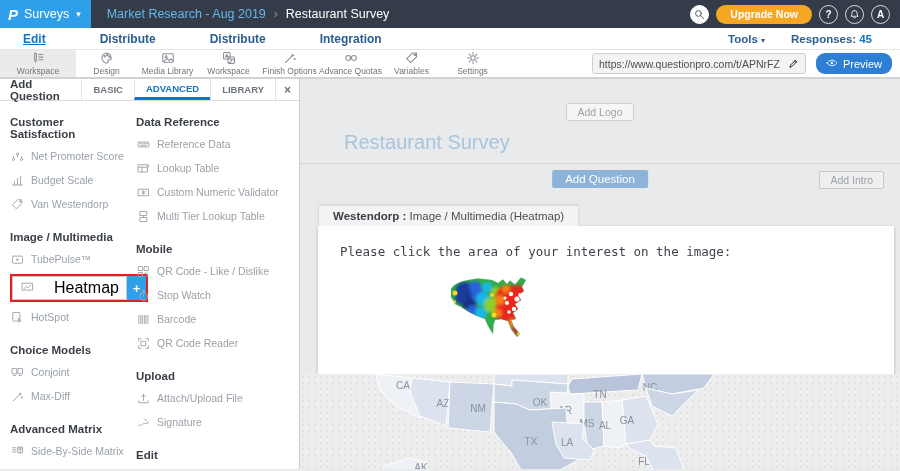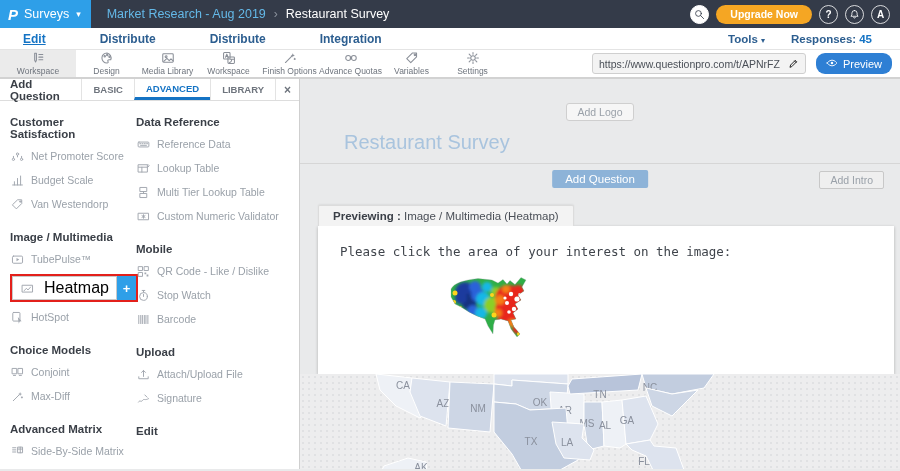--- a/index.html
+++ b/index.html
@@ -62,21 +62,21 @@
   .panel-close{width:24px;display:flex;align-items:center;justify-content:center;color:#6e747d;
                border-left:1px solid #e3e3e3;font-size:12px;font-weight:bold;}
   .panel-body{flex:1;display:flex;overflow:hidden;}
   .pcol{padding:0 0 0 10px;}
   .pcol1{width:124px;}
   .pcol2{flex:1;padding-left:12px;}
   .sec-title{font-size:11.5px;font-weight:bold;color:#3a3f47;margin:15px 0 4px;}
   .qitem{display:flex;align-items:center;gap:7px;padding:5px 0;color:#9aa1a9;font-size:10.5px;white-space:nowrap;}
   .qi{width:14px;height:14px;display:flex;align-items:center;justify-content:center;color:#a2a8b0;flex:none;}
   .hl-wrap{display:inline-flex;align-items:stretch;border:2px solid #e3201b;margin:3px 0;}
-  .hl-box{border:1px solid #c9c9c9;display:flex;align-items:center;gap:10px;padding:2px 7px;background:#fff;}
+  .hl-box{border:1px solid #c9c9c9;display:flex;gap:20px;padding:2px 7px;background:#fff;}
   .hl-plus{width:19px;background:#2e9fe8;color:#fff;display:flex;align-items:center;justify-content:center;
            font-size:13px;font-weight:bold;}
 
   
   .main{flex:1;display:flex;flex-direction:column;background:#e9eaeb;overflow:hidden;}
   .add-logo{align-self:center;margin-top:24px;background:#f6f6f6;border:1px solid #cfcfcf;border-radius:3px;
             color:#9aa1a9;font-size:10.5px;padding:2px 11px;font-family:inherit;}
   .survey-title{font-size:20px;color:#a9c4de;margin:10px 0 9px 44px;font-weight:normal;}
   .main-divider{border:none;border-top:1px solid #d6d6d6;margin:0;}
   .btn-row{position:relative;height:21px;margin-top:6px;}
@@ -366,35 +366,35 @@
                   <rect x="1.8" y="3.4" width="11" height="9"></rect>
                   <path d="M1.8 6.4h11M6 6.4v6"></path>
                   <path d="M13.4 3l1.6 1.6-1.6 1.6"></path>
                 </svg>
               </span>
               <span>Lookup Table</span>
             </div>
             <div class="qitem">
               <span class="qi">
                 <svg width="13" height="13" viewBox="0 0 16 16" fill="none" stroke="currentColor" stroke-width="1.2" stroke-linecap="round" stroke-linejoin="round">
+                  <rect x="1.8" y="4" width="12.4" height="8"></rect>
+                  <path d="M8 5.8v4.4M6.1 6.9l3.8 2.2M9.9 6.9l-3.8 2.2"></path>
+                </svg>
+              </span>
+              <span>Custom Numeric Validator</span>
+            </div>
+            <div class="qitem">
+              <span class="qi">
+                <svg width="13" height="13" viewBox="0 0 16 16" fill="none" stroke="currentColor" stroke-width="1.2" stroke-linecap="round" stroke-linejoin="round">
                   <rect x="4" y="1.8" width="8" height="5"></rect>
                   <rect x="4" y="9.2" width="8" height="5"></rect>
                   <path d="M8 6.8v2.4"></path>
                 </svg>
               </span>
               <span>Multi Tier Lookup Table</span>
-            </div>
-            <div class="qitem">
-              <span class="qi">
-                <svg width="13" height="13" viewBox="0 0 16 16" fill="none" stroke="currentColor" stroke-width="1.2" stroke-linecap="round" stroke-linejoin="round">
-                  <rect x="1.8" y="4" width="12.4" height="8"></rect>
-                  <path d="M8 5.8v4.4M6.1 6.9l3.8 2.2M9.9 6.9l-3.8 2.2"></path>
-                </svg>
-              </span>
-              <span>Custom Numeric Validator</span>
             </div>
             <div class="sec-title">Mobile</div>
             <div class="qitem">
               <span class="qi">
                 <svg width="13" height="13" viewBox="0 0 16 16" fill="none" stroke="currentColor" stroke-width="1.2" stroke-linecap="round" stroke-linejoin="round">
                   <rect x="2" y="2" width="4.8" height="4.8"></rect>
                   <rect x="9.2" y="2" width="4.8" height="4.8"></rect>
                   <rect x="2" y="9.2" width="4.8" height="4.8"></rect>
                   <path d="M9.2 9.2h2.2v2.2H9.2zM11.8 11.8H14V14h-2.2z" fill="currentColor" stroke="none"></path>
                 </svg>
@@ -410,20 +410,29 @@
               </span>
               <span>Stop Watch</span>
             </div>
             <div class="qitem">
               <span class="qi">
                 <svg width="13" height="13" viewBox="0 0 16 16" fill="none" stroke="currentColor" stroke-width="1.2" stroke-linecap="round" stroke-linejoin="round">
                   <path d="M2.2 3v10M4.6 3v10M6.6 3v10M9 3v10M11 3v10M13.4 3v10"></path>
                 </svg>
               </span>
               <span>Barcode</span>
+            </div>
+            <div class="qitem">
+              <span class="qi">
+                <svg width="13" height="13" viewBox="0 0 16 16" fill="none" stroke="currentColor" stroke-width="1.2" stroke-linecap="round" stroke-linejoin="round">
+                  <path d="M2 5V2h3M11 2h3v3M14 11v3h-3M5 14H2v-3"></path>
+                  <rect x="5.2" y="5.2" width="5.6" height="5.6"></rect>
+                </svg>
+              </span>
+              <span>QR Code Reader</span>
             </div>
             <div class="sec-title">Upload</div>
             <div class="qitem">
               <span class="qi">
                 <svg width="13" height="13" viewBox="0 0 16 16" fill="none" stroke="currentColor" stroke-width="1.2" stroke-linecap="round" stroke-linejoin="round">
                   <path d="M8 10.4V3.2M5.6 5.4L8 3l2.4 2.4"></path>
                   <path d="M2.2 10.8v2.4h11.6v-2.4"></path>
                 </svg>
               </span>
               <span>Attach/Upload File</span>
@@ -446,21 +455,21 @@
     <div class="main">
       <button class="add-logo">Add Logo</button>
       <h1 class="survey-title">Restaurant Survey</h1>
       <hr class="main-divider">
       <div class="btn-row">
         <button class="add-question">Add Question</button>
         <button class="add-intro">Add Intro</button>
       </div>
 
       <div class="card-wrap">
-        <div class="card-tab"><b>Previewing :</b><span> Image / Multimedia (Heatmap)</span></div>
+        <div class="card-tab"><b>Westendorp :</b><span> Image / Multimedia (Heatmap)</span></div>
         <div class="card-body">
           <div class="prompt">Please click the area of your interest on the image:</div>
           <div class="heatmap-holder">
             <svg width="104" height="68" viewBox="0 0 104 68">
               <defs>
                 <clipPath id="usclip">
                   <path d="M3 17 C6 11 16 8 30 6.5 L44 8 50 11 55 7.5 59 12 62 8.5 67 12.5 73 5.5 78 8 74 15 76 19 70 23 73 28 67 32 70 37 65 41 68 47 63 48 66 55 72 62 69 65 63 57 60 49 53 47 47 48 45.5 53 45 62 40 54 37 47 29 44 21 40 13 35 7 32 3 25 Z"></path>
                 </clipPath>
                 <filter id="hblur" x="-30%" y="-30%" width="160%" height="160%">
                     <feGaussianBlur stdDeviation="1.5"></feGaussianBlur>

